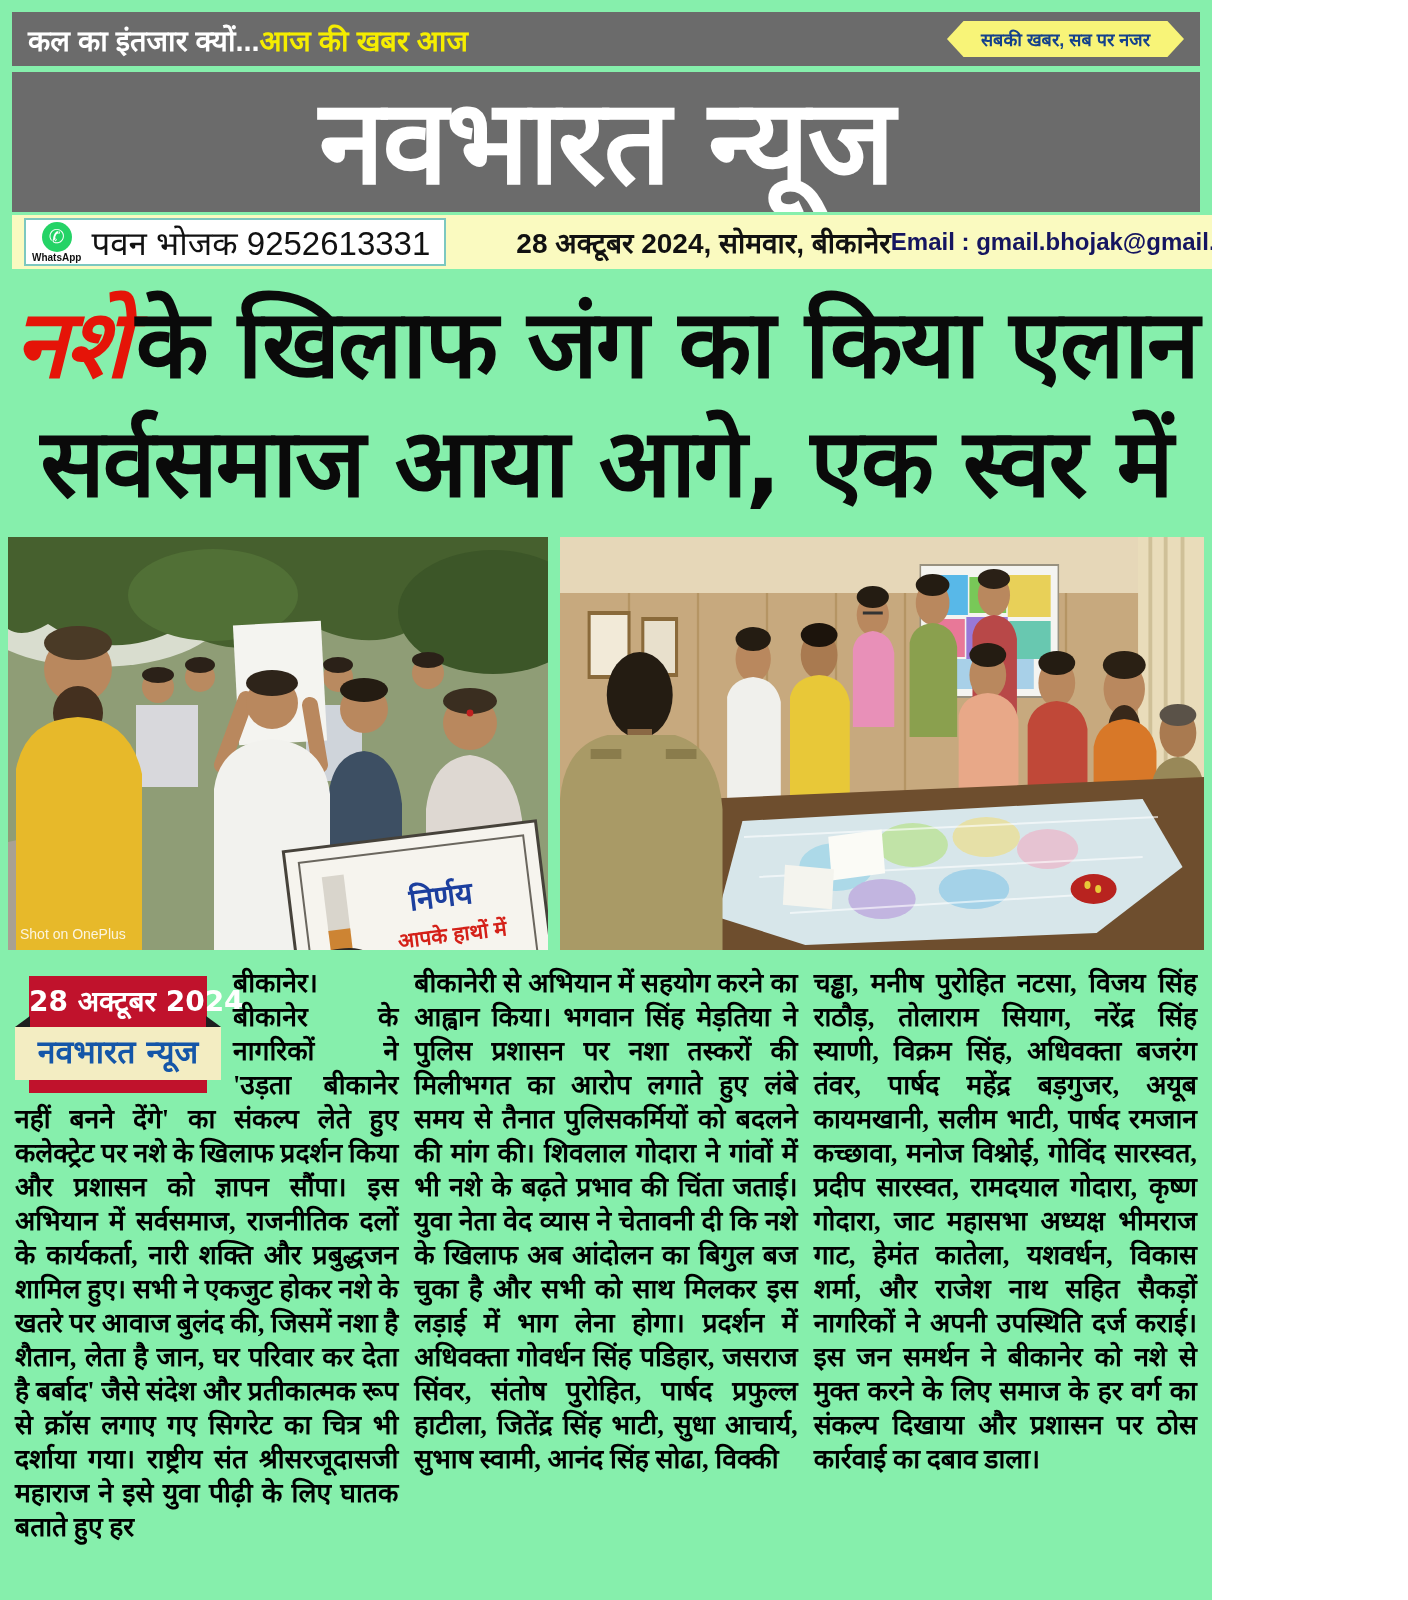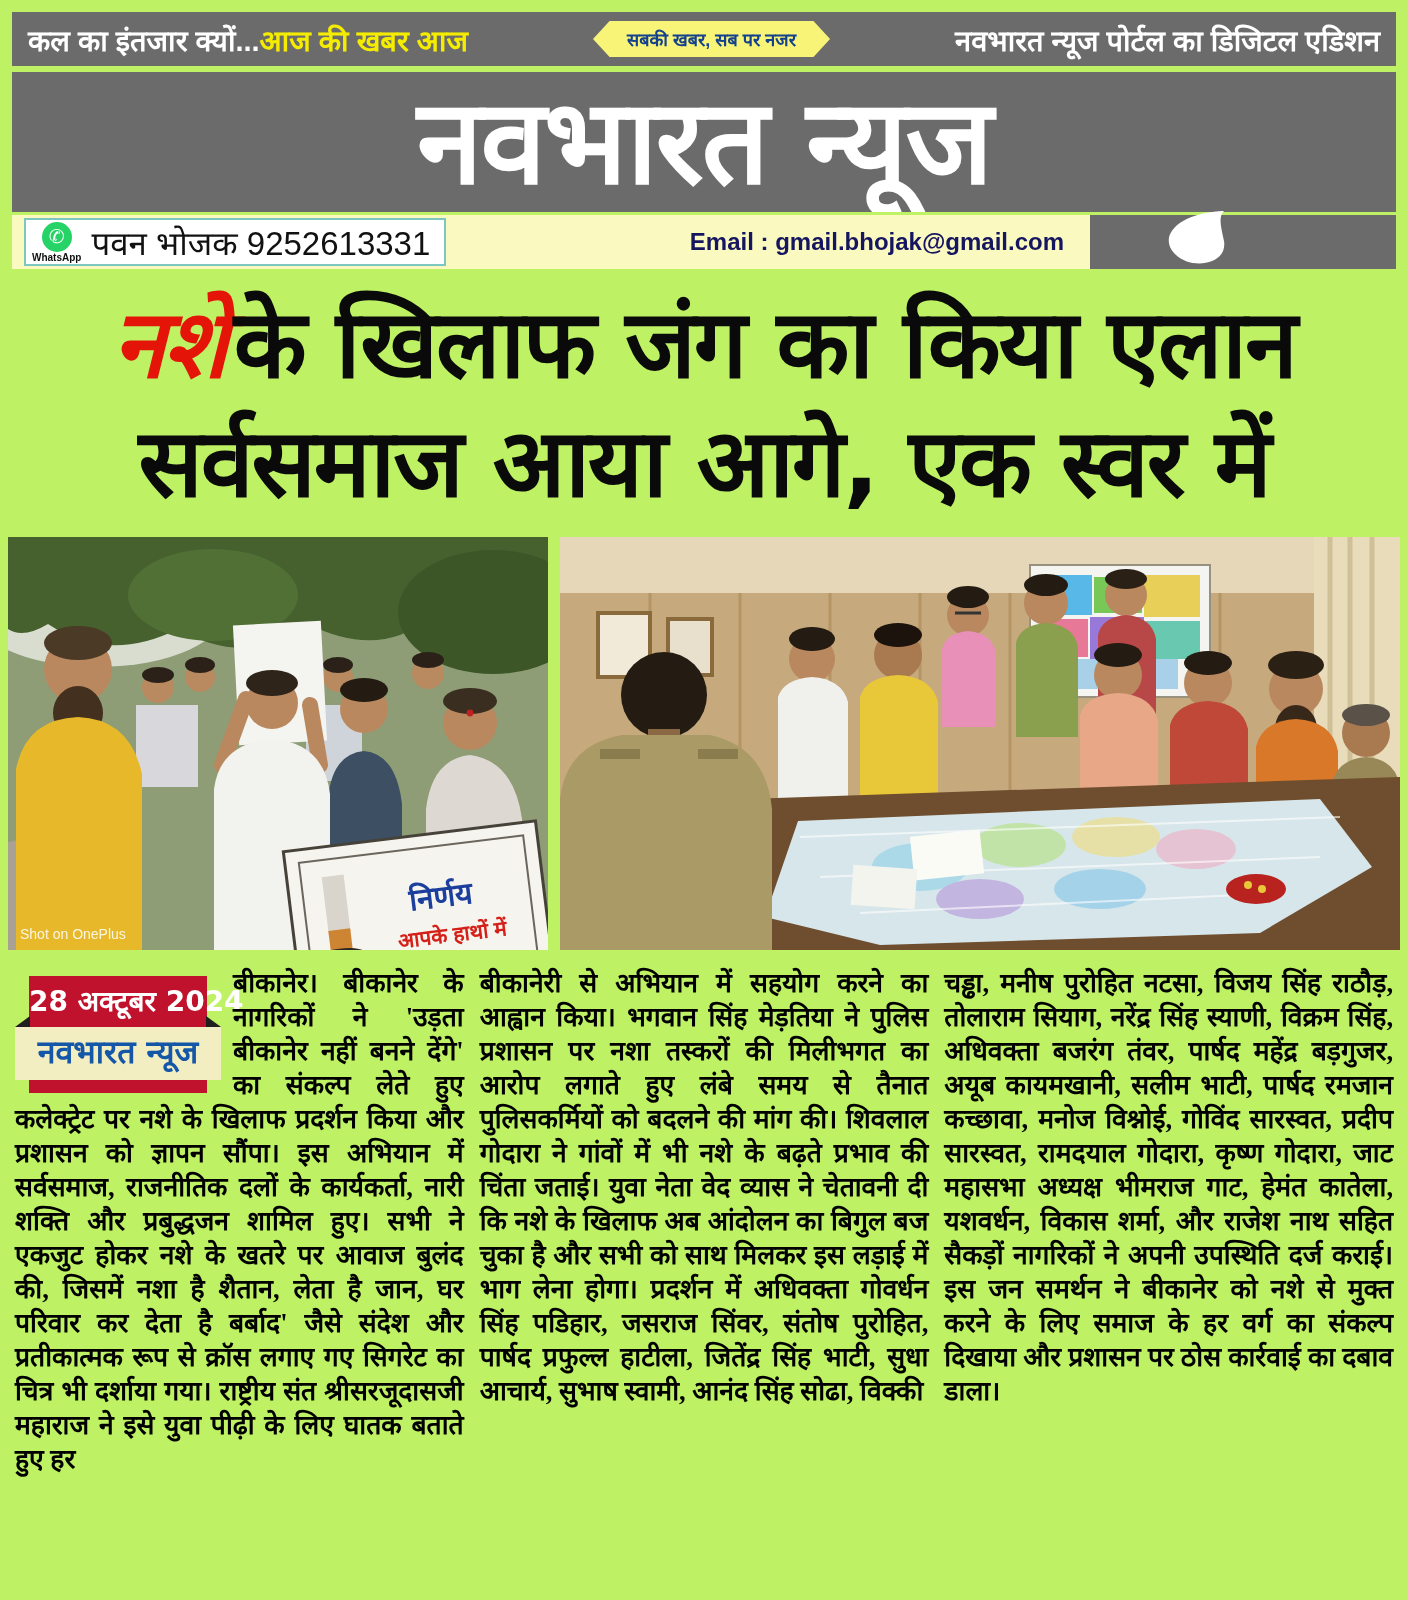--- a/index.html
+++ b/index.html
@@ -1,17 +1,17 @@
 <!DOCTYPE html>
 <html lang="hi"><head>
 <meta charset="utf-8">
 <style>
   * { margin:0; padding:0; box-sizing:border-box; }
   body { background:#ffffff; font-family:"Liberation Sans", sans-serif; }
-  .page { position:relative; width:1408px; height:1600px; background:#bef264; overflow:hidden; }
+  .page { position:relative; width:1212px; height:1600px; background:#86efac; overflow:hidden; }
 
   
   .topbar { margin:12px 12px 0; height:54px; background:#6b6b6b; display:flex; align-items:center;
             justify-content:space-between; padding:0 16px; font-weight:bold; }
   .tb-left { font-size:29px; white-space:nowrap; }
   .tb-white { color:#ffffff; }
   .tb-yellow { color:#f5ed00; }
   .tb-banner { background:#f8f478; color:#14418c; font-size:18px; padding:6px 34px;
                clip-path:polygon(0 50%, 7% 0, 93% 0, 100% 50%, 93% 100%, 7% 100%); white-space:nowrap; }
   .tb-right { color:#ffffff; font-size:29px; white-space:nowrap; }
@@ -72,36 +72,36 @@
 
 <div class="page">
 
   <div class="topbar">
     <div class="tb-left">
       <span class="tb-white">कल का इंतजार क्यों...</span><span class="tb-yellow">आज की खबर आज</span>
     </div>
     <div class="tb-banner">
       <span>सबकी खबर, सब पर नजर</span>
     </div>
-    <div class="tb-right">नवभारत न्यूज पोर्टल का डिजिटल एडिशन</div>
   </div>
 
   <div class="masthead">
     <h1>नवभारत न्यूज</h1>
   </div>
 
   <div class="info-row">
     <div class="infobar">
       <div class="wa-box">
         <div class="wa-icon-wrap">
           <div class="wa-circle">✆</div>
           <span class="wa-label">WhatsApp</span>
         </div>
         <span class="wa-contact">पवन भोजक 9252613331</span>
       </div>
+      <div class="ib-date">28 अक्टूबर 2024, सोमवार, बीकानेर</div>
       <div class="ib-email">Email : gmail.bhojak@gmail.com</div>
     </div>
     <div class="mast-stub">
       <svg width="110" height="58" viewBox="0 0 110 58">
         <path d="M72,0 C30,2 8,24 24,42 C40,60 78,54 74,30 C71,16 68,6 74,0 Z" fill="#ffffff"></path>
       </svg>
     </div>
   </div>
 
   <div class="headline">

